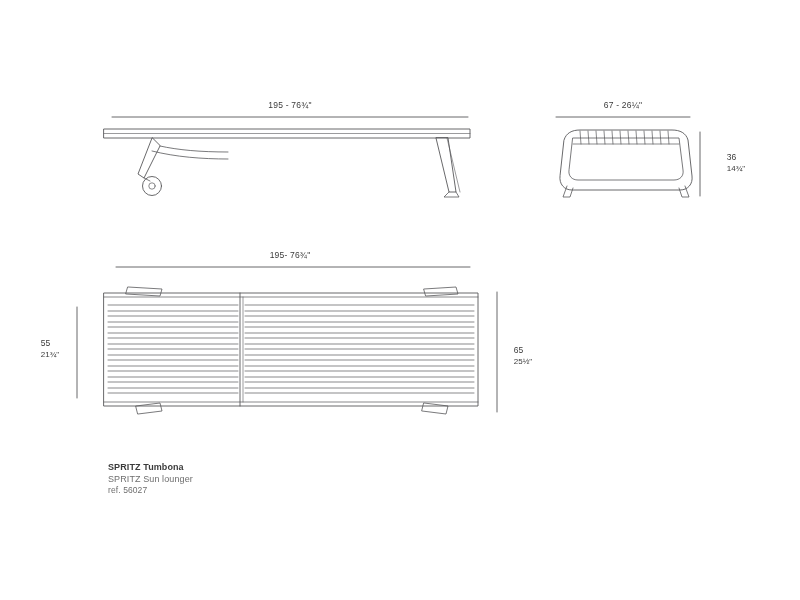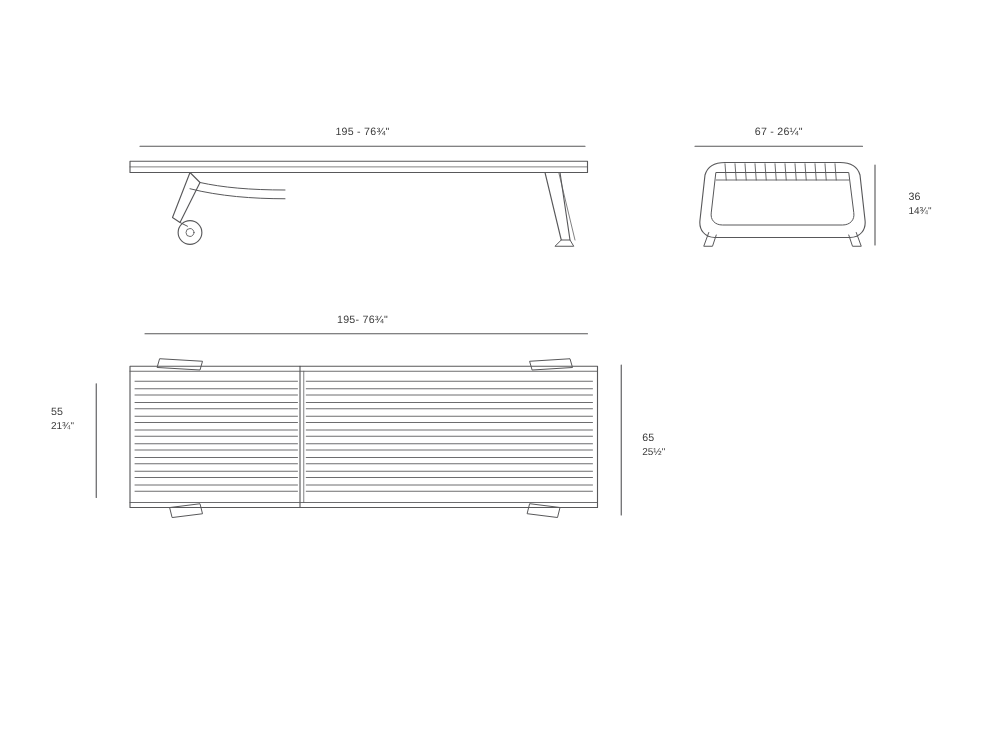--- a/index.html
+++ b/index.html
@@ -189,24 +189,29 @@
 
   <div class="dim-label center" style="left:623px; top:100px;">67 - 26¼"</div>
 
   <div class="dim-stack" style="left:736px; top:152px;">
     <div class="v1">36</div>
     <div class="v2">14¾"</div>
   </div>
 
   <div class="dim-label center" style="left:290px; top:250px;">195- 76¾"</div>
 
-  <div class="dim-stack" style="left:50px; top:324px;">
+  <div class="dim-stack" style="left:50px; top:338px;">
     <div class="v1">55</div>
     <div class="v2">21¾"</div>
   </div>
 
   <div class="dim-stack" style="left:523px; top:345px;">
     <div class="v1">65</div>
     <div class="v2">25½"</div>
   </div>
 
+  <div class="caption">
+    <div class="line1">SPRITZ Tumbona</div>
+    <div class="line2">SPRITZ Sun lounger</div>
+    <div class="line3">ref. 56027</div>
+  </div>
 
 </div>
 
 </body></html>

